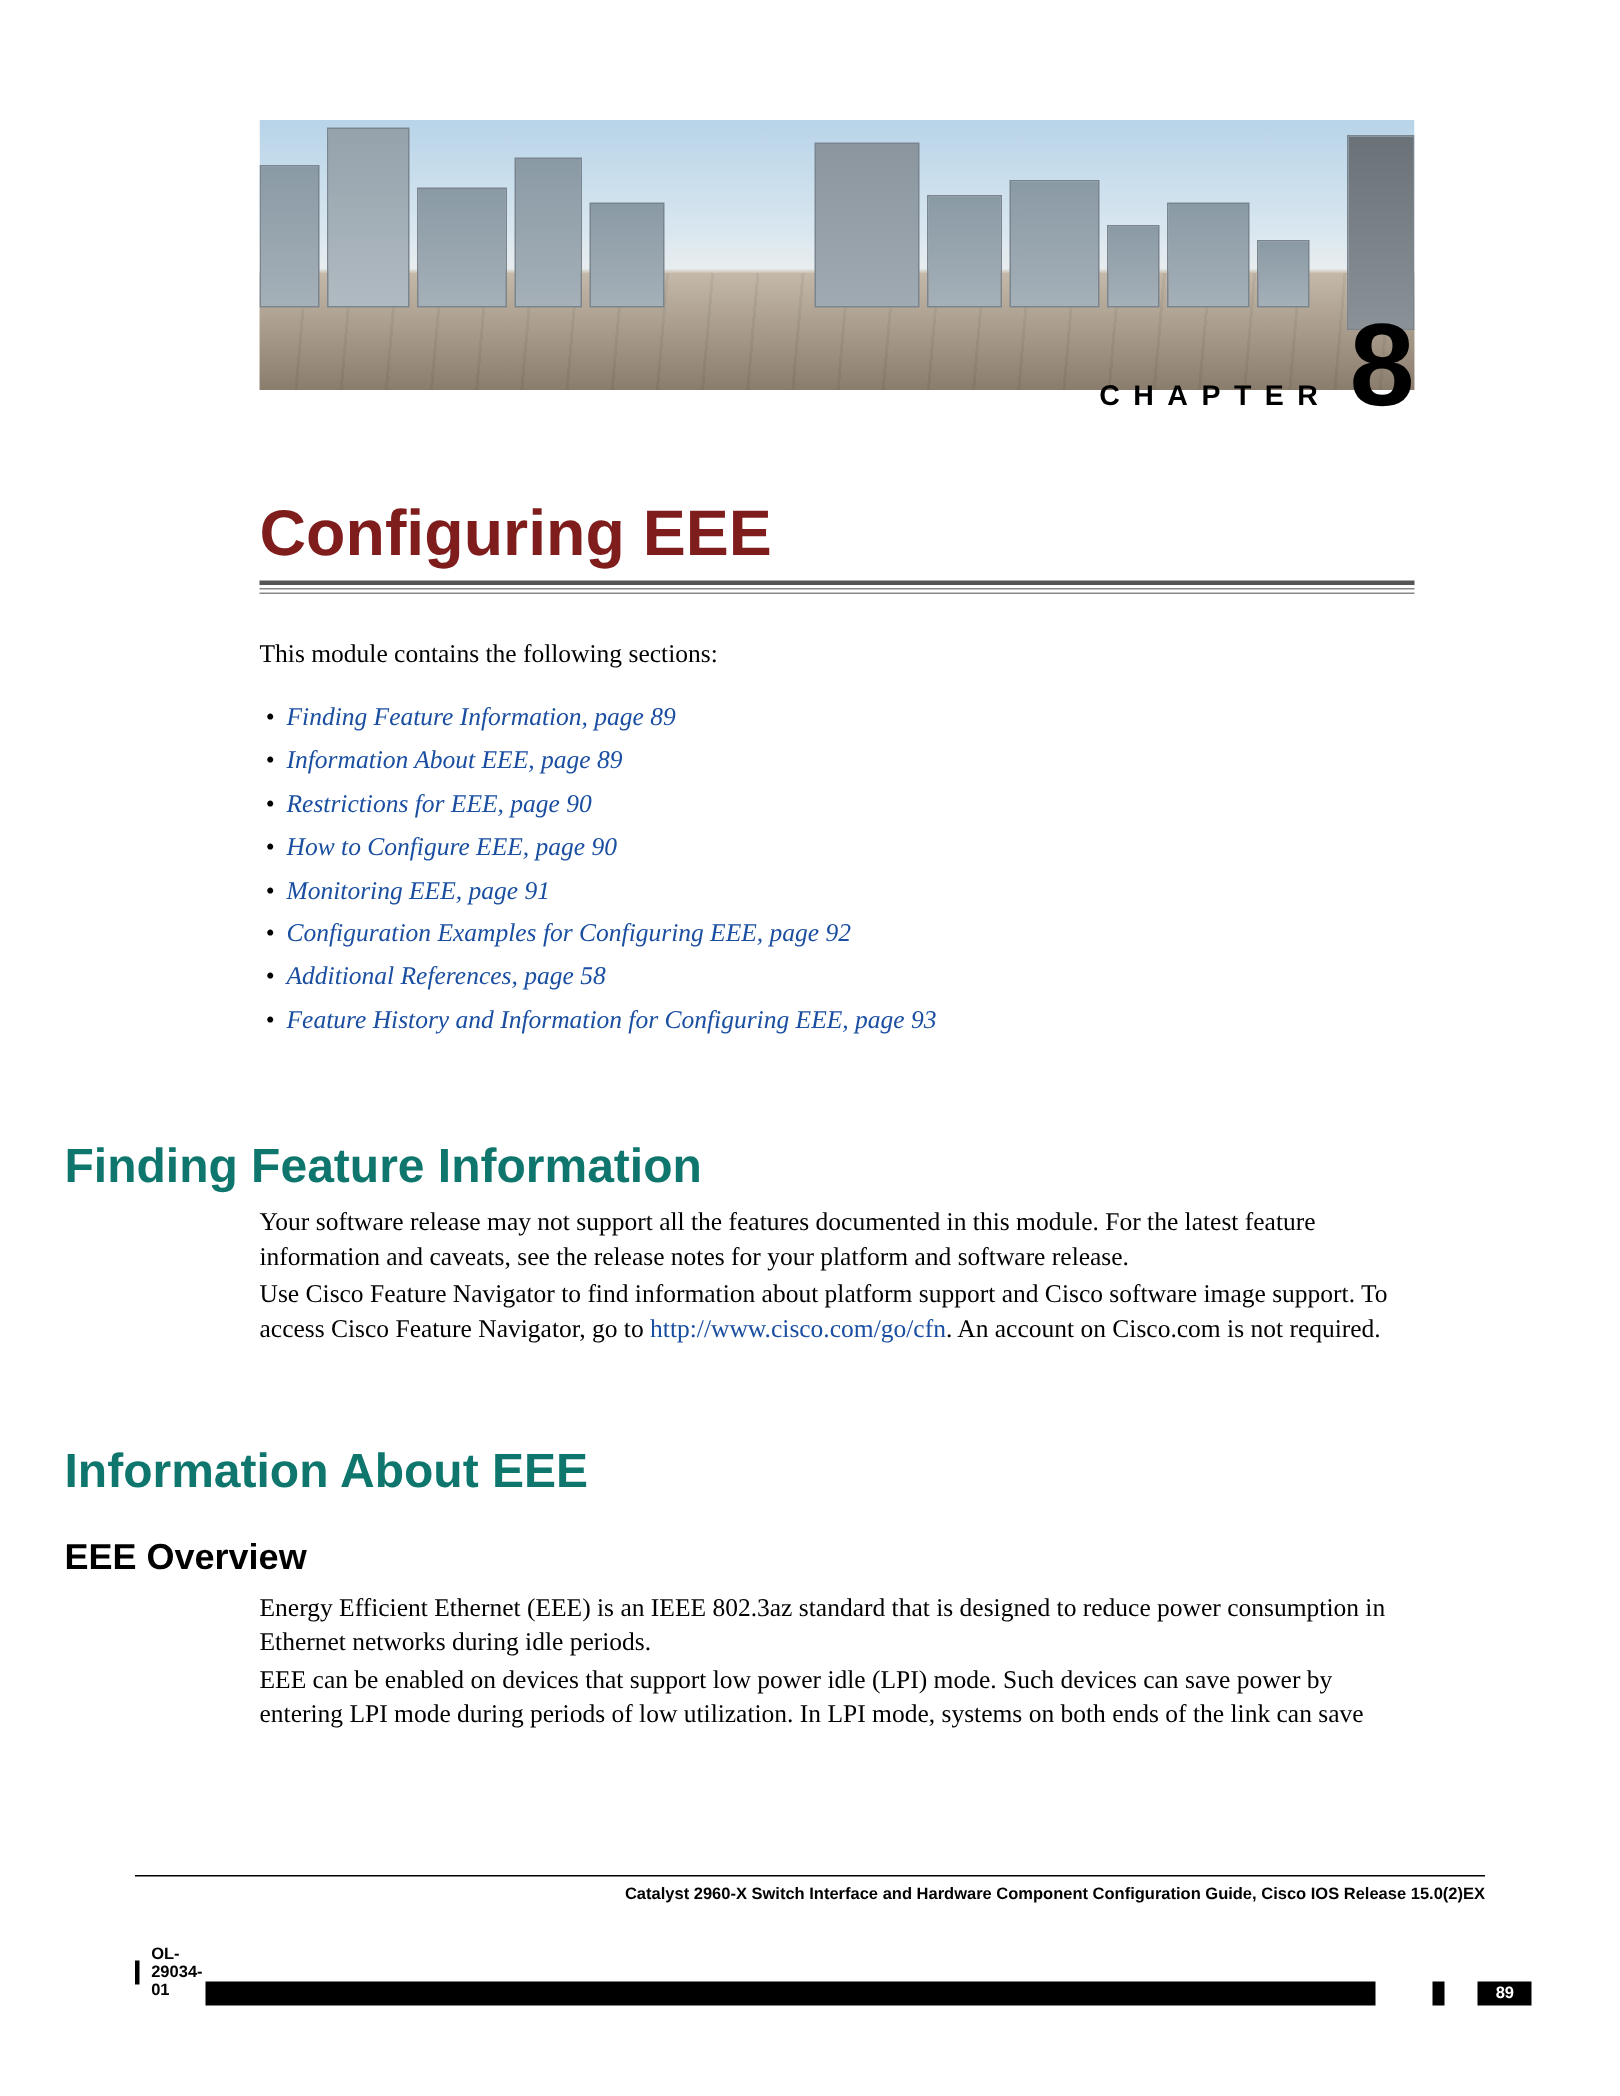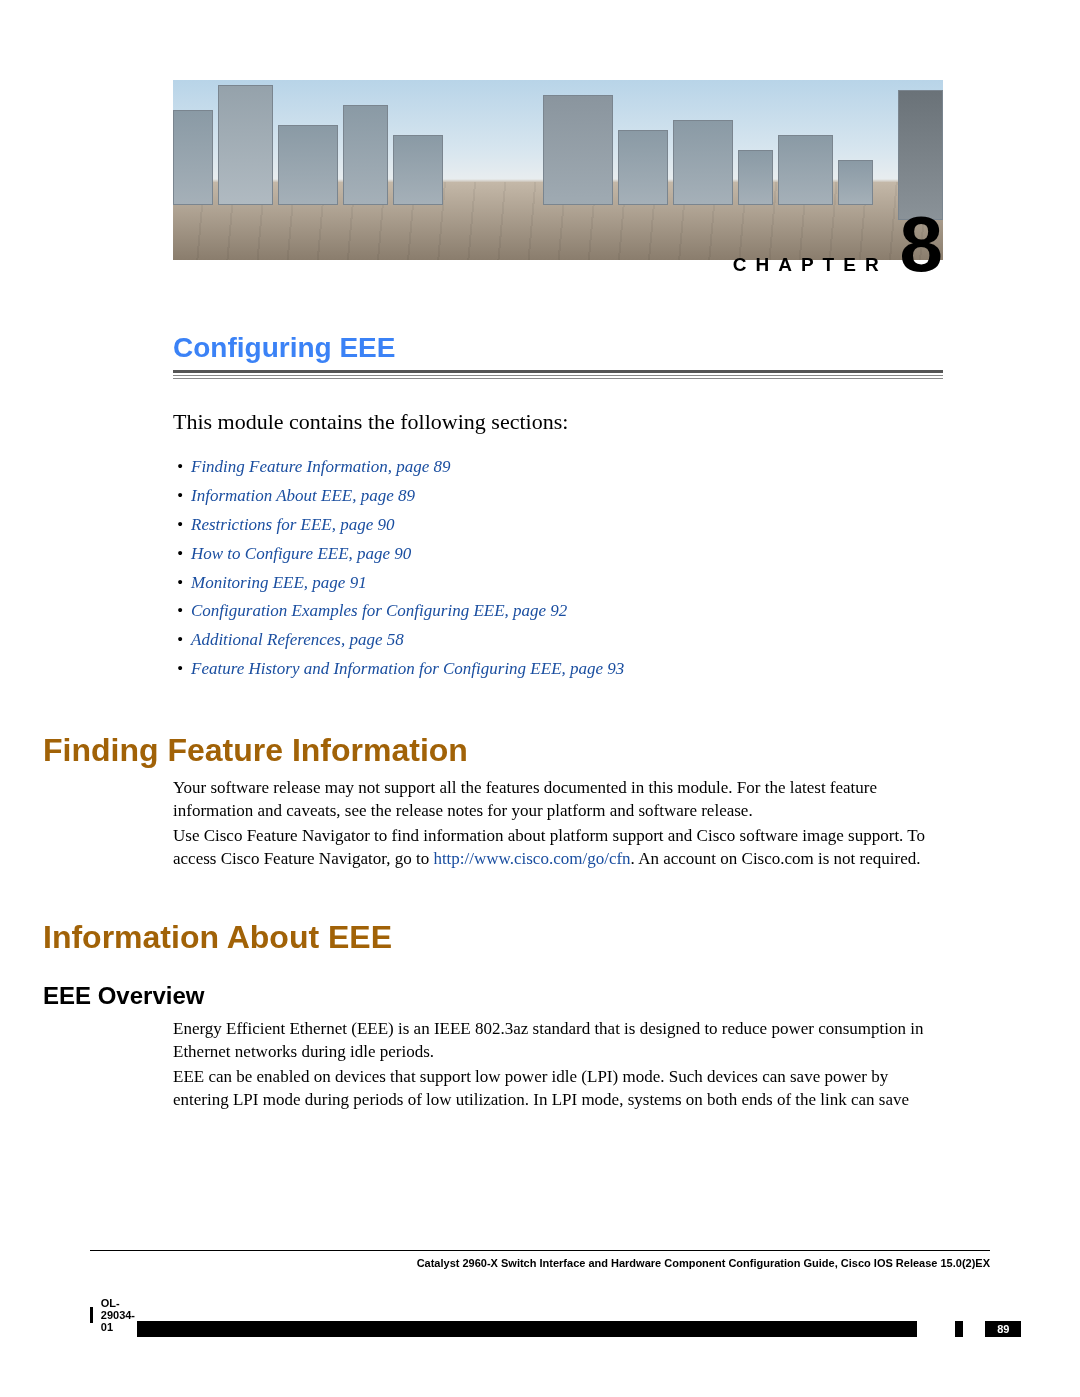--- a/index.html
+++ b/index.html
@@ -81,41 +81,41 @@
     z-index: 5;
   }
   .content {
     margin-left: 130px;
     width: 770px;
   }
   .spacer-lg { height: 56px; }
   h1.doc-title {
     font-family: Arial, Helvetica, sans-serif;
     font-weight: 700;
-    font-size: 28px;
-    color: #3b82f6;
+    font-size: 43px;
+    color: #7f1d1d;
     margin-bottom: 6px;
   }
   .rule-thick {
     height: 3px;
     background: #555;
     margin-top: 6px;
   }
   .rule-pair {
     height: 1px;
     background: #888;
     margin-top: 2px;
   }
   .rule-pair2 {
     height: 1px;
     background: #888;
     margin-top: 2px;
   }
   .intro {
-    font-size: 22px;
+    font-size: 17px;
     margin-top: 30px;
   }
   ul.toc {
     list-style: none;
     margin-top: 18px;
     padding-left: 18px;
   }
   ul.toc li {
     font-size: 17px;
     line-height: 1.7;
@@ -127,23 +127,23 @@
     color: #000;
     display: inline-block;
     width: 14px;
     margin-left: -14px;
   }
   .toc-link { color: #1a4ea0; }
   h2.section {
     font-family: Arial, Helvetica, sans-serif;
     font-weight: 700;
     font-size: 32px;
-    color: #a16207;
+    color: #0f766e;
     margin-left: -130px;
-    margin-top: 48px;
+    margin-top: 64px;
   }
   h3.subsection {
     font-family: Arial, Helvetica, sans-serif;
     font-weight: 700;
     font-size: 24px;
     margin-left: -130px;
     margin-top: 26px;
   }
   p.body {
     font-size: 17px;

